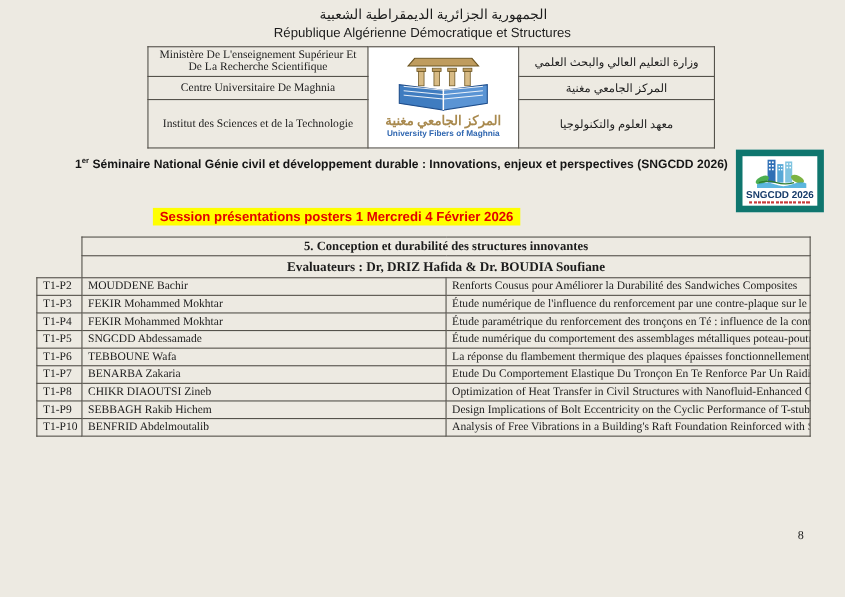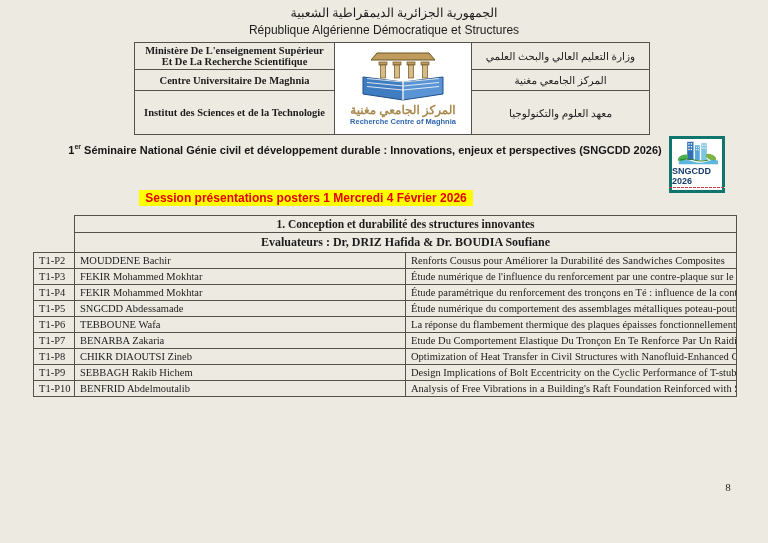--- a/index.html
+++ b/index.html
@@ -7,40 +7,40 @@
   .page { position:relative; width:768px; height:543px; background:#edeae2; overflow:hidden; }
 
   
   .top-titles { position:absolute; top:5px; left:0; width:768px; text-align:center; }
   .ar-line { font-size:12.5px; direction:rtl; font-family:"Liberation Serif", serif;padding-left:20px; }
   .fr-line { margin-top:2px; font-size:12px; font-family:"Liberation Sans", sans-serif; }
 
   
   table.ministry { position:absolute; left:134px; top:42px; width:499px; border-collapse:collapse; table-layout:fixed; }
   table.ministry td { border:1px solid #55524b; text-align:center; vertical-align:middle; font-size:10.5px; padding:2px 6px; }
-  td.col-fr { width:200px;font-weight:bold; }
+  td.col-fr { width:200px; }
   td.col-logo { width:137px; background:#ffffff; padding:1px; }
   td.col-ar { width:178px; direction:rtl; font-size:10px; }
   .r1 td { height:26px; }
   .r2 td { height:21px; }
   .r3 td { height:44px; }
   .uc-logo-wrap { display:flex; flex-direction:column; align-items:center; justify-content:center; }
   .uc-logo-ar { color:#a98a4f; font-weight:bold; font-size:12px; line-height:13px; direction:rtl; }
   .uc-logo-en { color:#2f66b0; font-weight:bold; font-size:7.5px; font-family:"Liberation Sans", sans-serif; line-height:9px; }
 
   
   .sem-line1 { position:absolute; top:143px; left:0; width:730px; text-align:center;
                font-family:"Liberation Sans", sans-serif; font-weight:bold; font-size:11px; color:#161616; }
   .sem-line1 sup { font-size:7px; }
   .sem-line2 { position:absolute; top:161px; left:0; width:730px; text-align:center;
                font-family:"Liberation Sans", sans-serif; font-weight:bold; font-size:11px; color:#161616; }
 
   
-  .sngcdd { position:absolute; left:669px; top:136px; width:56px; height:57px; background:#ffffff;
-            border:3px solid #0f766e; display:flex; flex-direction:column; align-items:center; justify-content:flex-end; }
+  .sngcdd { position:absolute; left:669px; top:136px; width:80px; height:57px; background:#ffffff;
+            border:6px solid #0f766e; display:flex; flex-direction:column; align-items:center; justify-content:flex-end; }
   .sngcdd-text { font-family:"Liberation Sans", sans-serif; font-weight:bold; font-size:9px; color:#173c6b; line-height:10px; }
   .sngcdd-strip { width:56px; height:2px; background:repeating-linear-gradient(90deg,#c93a3a 0 3px,#ffffff 3px 4px); margin:1px 0 2px 0; }
 
   
   .session-wrap { position:absolute; top:188px; left:0; width:612px; text-align:center; }
   .session-banner { display:inline-block; background:#ffff00; color:#e30000;
                     font-family:"Liberation Sans", sans-serif; font-weight:bold; font-size:12px; padding:1px 6px; }
 
   
   table.posters { position:absolute; left:33px; top:215px; width:704px; border-collapse:collapse; table-layout:fixed; }
@@ -81,21 +81,21 @@
             <rect x="39.5" y="13" width="5" height="13" fill="#d8bb85" stroke="#6b5420" stroke-width="0.7"></rect>
             <rect x="53.5" y="13" width="5" height="13" fill="#d8bb85" stroke="#6b5420" stroke-width="0.7"></rect>
             <rect x="67.5" y="13" width="5" height="13" fill="#d8bb85" stroke="#6b5420" stroke-width="0.7"></rect>
             <path d="M48,30 L8,25 L8,42 L48,48 Z" fill="#3f7cc0" stroke="#1f4e8c" stroke-width="1"></path>
             <path d="M48,30 L88,25 L88,42 L48,48 Z" fill="#5a94d4" stroke="#1f4e8c" stroke-width="1"></path>
             <path d="M48,30 L12,26.5 M48,34 L12,30.5 M48,38 L12,34.5" stroke="#ffffff" stroke-width="0.8" fill="none"></path>
             <path d="M48,30 L84,26.5 M48,34 L84,30.5 M48,38 L84,34.5" stroke="#ffffff" stroke-width="0.8" fill="none"></path>
             <line x1="48" y1="29" x2="48" y2="48" stroke="#ffffff" stroke-width="1.4"></line>
           </svg>
           <div class="uc-logo-ar">المركز الجامعي مغنية</div>
-          <div class="uc-logo-en">Recherche Centre of Maghnia</div>
+          <div class="uc-logo-en">University Fibers of Maghnia</div>
         </div>
       </td>
       <td class="col-ar">وزارة التعليم العالي والبحث العلمي</td>
     </tr>
     <tr class="r2">
       <td class="col-fr">Centre Universitaire De Maghnia</td>
       <td class="col-ar">المركز الجامعي مغنية</td>
     </tr>
     <tr class="r3">
       <td class="col-fr">Institut des Sciences et de la Technologie</td>
@@ -135,21 +135,21 @@
   </div>
 
   <div class="session-wrap">
     <span class="session-banner">Session présentations posters 1 Mercredi 4 Février 2026</span>
   </div>
 
   <table class="posters">
     <tbody>
         <tr>
       <td class="ghost c-id"></td>
-      <td class="section" colspan="2">1. Conception et durabilité des structures innovantes</td>
+      <td class="section" colspan="2">5. Conception et durabilité des structures innovantes</td>
     </tr>
     <tr>
       <td class="ghost c-id"></td>
       <td class="evaluators" colspan="2">Evaluateurs : Dr, DRIZ Hafida &amp; Dr. BOUDIA Soufiane</td>
     </tr>
     <tr>
       <td class="c-id">T1-P2</td>
       <td class="c-name">MOUDDENE Bachir</td>
       <td class="c-title">Renforts Cousus pour Améliorer la Durabilité des Sandwiches Composites</td>
     </tr>

